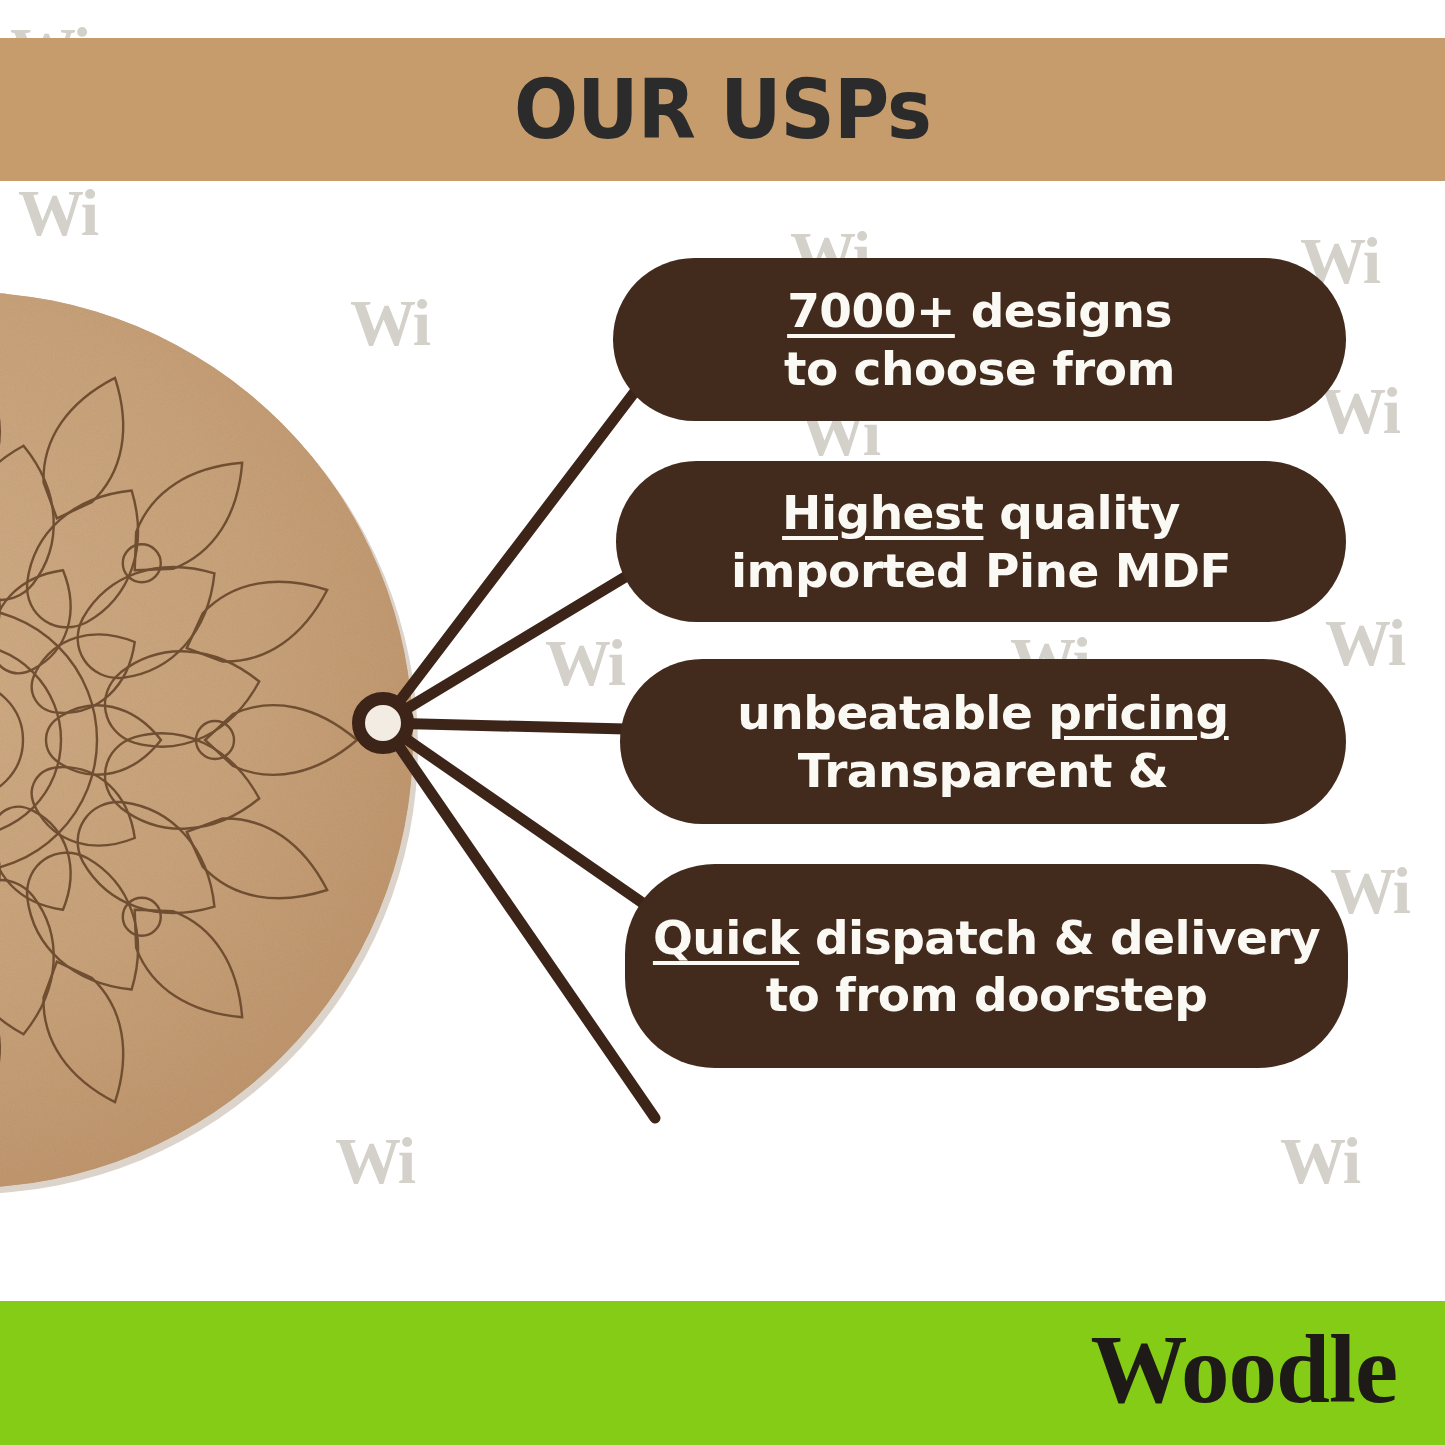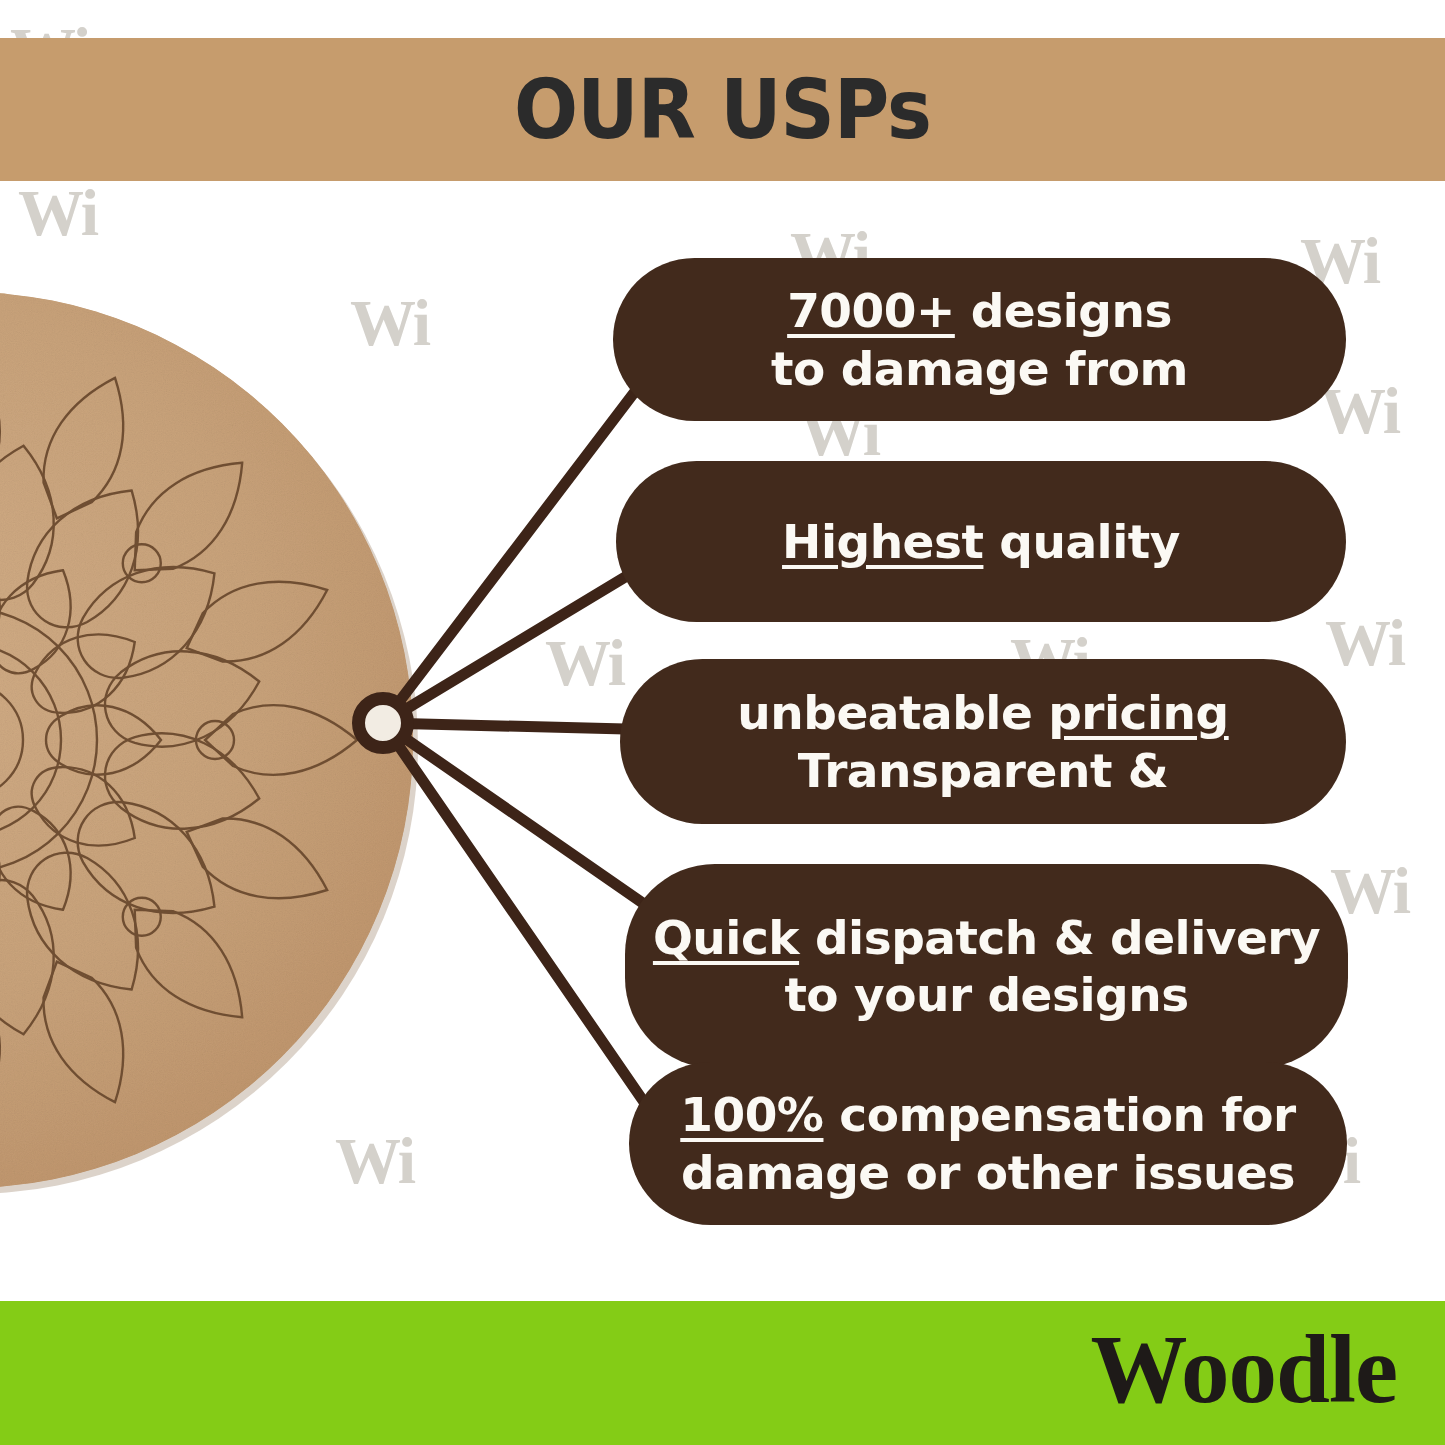--- a/index.html
+++ b/index.html
@@ -305,41 +305,38 @@
   </svg>
 
   <div class="hub-node"></div>
 
   <div class="header-band">
     <div class="header-title">OUR USPs</div>
   </div>
 
   <div class="pill" id="pill-1">
     <span class="line"><span class="u">7000+</span><span> designs</span></span>
-    <span class="line">to damage from</span>
+    <span class="line">to choose from</span>
   </div>
 
   <div class="pill" id="pill-2">
     <span class="line"><span class="u">Highest</span><span> quality</span></span>
+    <span class="line">imported Pine MDF</span>
   </div>
 
   <div class="pill" id="pill-3">
     <span class="line"><span>unbeatable </span><span class="u">pricing</span></span>
     <span class="line">Transparent &amp;</span>
   </div>
 
   <div class="pill" id="pill-4">
     <span class="line"><span class="u">Quick</span><span> dispatch &amp; delivery</span></span>
-    <span class="line">to your designs</span>
-  </div>
-
-  <div class="pill" id="pill-5">
-    <span class="line"><span class="u">100%</span><span> compensation for</span></span>
-    <span class="line">damage or other issues</span>
-  </div>
+    <span class="line">to from doorstep</span>
+  </div>
+
 
   <div class="footer-band">
     <div class="brand-wrap">
       <span class="brand-name">Woodle</span>
     </div>
   </div>
 
 </div>
 
 </body></html>

